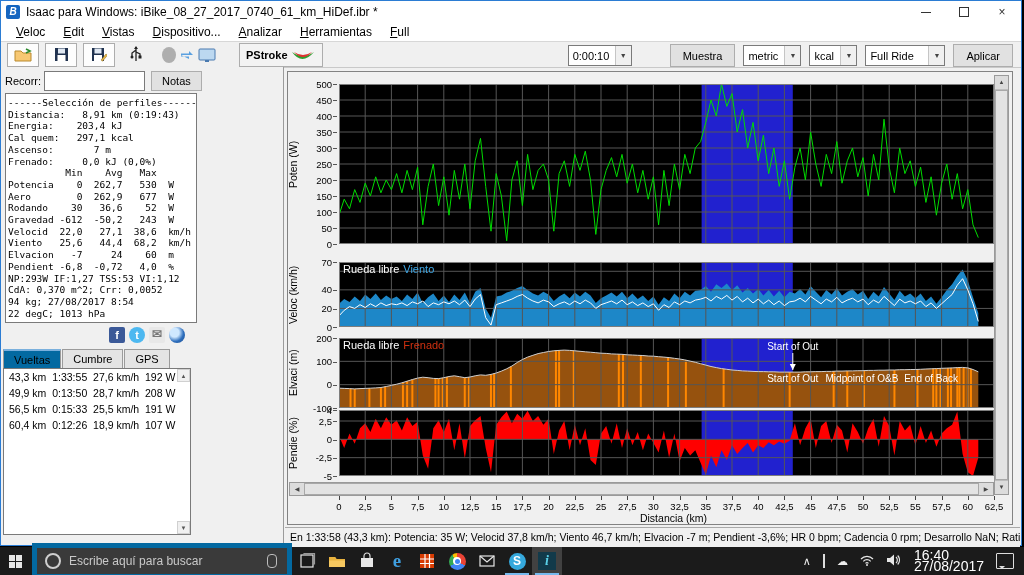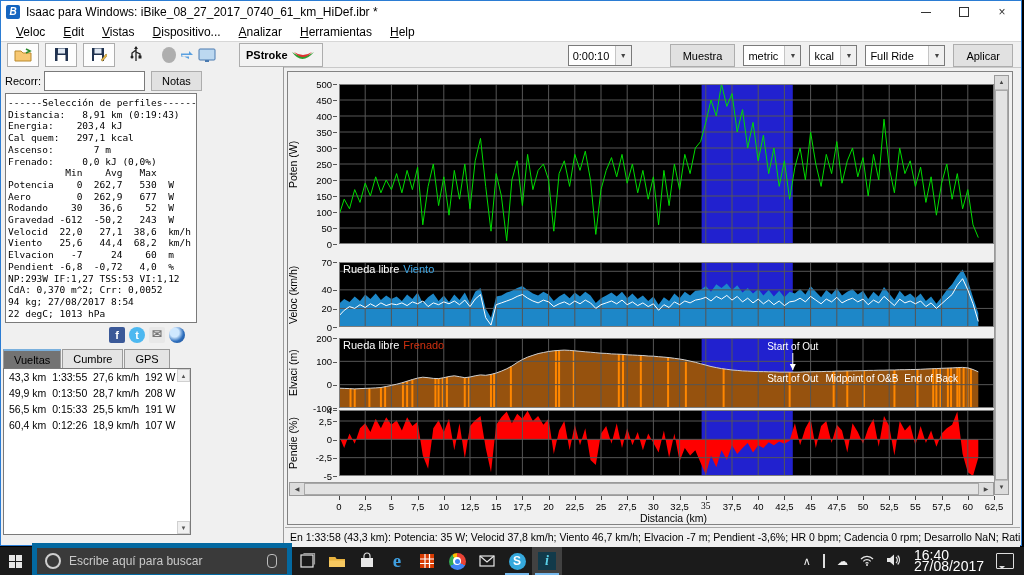--- a/index.html
+++ b/index.html
@@ -37,21 +37,21 @@
   .statsbox{position:absolute;left:4px;top:26px;width:192px;height:230px;background:#fff;border:1px solid #7a7a7a;padding:3px 2px;box-sizing:border-box;overflow:hidden;}
   .stat-line{font-family:"DejaVu Sans Mono",monospace;font-size:9.5px;line-height:11.7px;white-space:pre;color:#000;}
   .social-row{position:absolute;left:108px;top:260px;display:flex;gap:4px;align-items:center;}
   .soc{width:16px;height:16px;border-radius:2px;color:#fff;font-size:11px;font-weight:bold;text-align:center;line-height:16px;}
   .soc.fb{background:#3b5998;}
   .soc.tw{background:#4db8f0;border-radius:50%;}
   .soc.mail{background:#e8e8e8;color:#777;font-size:12px;line-height:15px;}
   .soc.earth{background:radial-gradient(circle at 35% 35%,#cfe8ff 0 30%,#2f6fbd 60%,#184a8c);border-radius:50%;}
   .tabs{position:absolute;left:2px;top:282px;display:flex;}
   .tab{font-size:11px;padding:3px 10px;border:1px solid #9b9b9b;border-bottom:none;background:#e4e4e4;margin-right:1px;}
-  .tab.active{background:#737373;position:relative;top:0;font-weight:normal;border-top:2px solid #7ab0dd;}
+  .tab.active{background:#0369a1;position:relative;top:0;font-weight:normal;border-top:2px solid #7ab0dd;}
   .lapsbox{position:absolute;left:2px;top:301px;width:186px;bottom:10px;background:#fff;border:1px solid #7a7a7a;overflow:hidden;}
   .lap-row{font-size:10.5px;line-height:16px;padding-left:5px;white-space:pre;color:#000;}
   .laps-scroll{position:absolute;right:0;top:0;width:13px;height:100%;}
   .scr-arrow{position:absolute;right:0;width:13px;height:13px;background:#f0f0f0;border:1px solid #d0d0d0;color:#555;font-size:6px;text-align:center;line-height:12px;box-sizing:border-box;}
   
   .chartpanel{position:absolute;left:286px;top:70px;width:726px;height:454px;background:#f0f0f0;border:1px solid #828282;box-sizing:border-box;}
   .chart-row{position:absolute;left:1px;width:705px;}
   .gutter{position:absolute;left:0;top:0;width:50px;height:100%;}
   .ytick{position:absolute;right:2px;font-size:9.5px;color:#000;white-space:nowrap;}
   .ytick:after{content:"";display:inline-block;width:4px;height:1px;background:#555;vertical-align:middle;margin-left:1px;}
@@ -110,21 +110,21 @@
     </div>
   </div>
 
   <div class="menubar">
       <span class="menu-item">Veloc</span>
       <span class="menu-item">Edit</span>
       <span class="menu-item">Vistas</span>
       <span class="menu-item">Dispositivo...</span>
       <span class="menu-item">Analizar</span>
       <span class="menu-item">Herramientas</span>
-      <span class="menu-item">Help</span>
+      <span class="menu-item">Full</span>
     </div>
 
   <div class="toolbar">
     <div class="tb-btn">
       <svg width="18" height="14">
           <path d="M1 3 h6 l2 2 h8 v8 h-16 z" fill="#f7c873" stroke="#b98a2e"></path>
           <path d="M12 1 l4 2 -4 2" fill="none" stroke="#2e8b2e" stroke-width="1.6"></path>
         </svg>
     </div>
     <div class="tb-btn">
@@ -273,21 +273,21 @@
         <div class="xtick" style="left: 285.8px;">22,5</div>
         <div class="xtickmark" style="left: 312px;"></div>
         <div class="xtick" style="left: 312px;">25</div>
         <div class="xtickmark" style="left: 338.2px;"></div>
         <div class="xtick" style="left: 338.2px;">27,5</div>
         <div class="xtickmark" style="left: 364.4px;"></div>
         <div class="xtick" style="left: 364.4px;">30</div>
         <div class="xtickmark" style="left: 390.6px;"></div>
         <div class="xtick" style="left: 390.6px;">32,5</div>
         <div class="xtickmark" style="left: 416.8px;"></div>
-        <div class="xtick" style="left: 416.8px; font-family: Liberation Serif, serif;">35</div>
+        <div class="xtick" style="left: 416.8px;">35</div>
         <div class="xtickmark" style="left: 443px;"></div>
         <div class="xtick" style="left: 443px;">37,5</div>
         <div class="xtickmark" style="left: 469.2px;"></div>
         <div class="xtick" style="left: 469.2px;">40</div>
         <div class="xtickmark" style="left: 495.4px;"></div>
         <div class="xtick" style="left: 495.4px;">42,5</div>
         <div class="xtickmark" style="left: 521.6px;"></div>
         <div class="xtick" style="left: 521.6px;">45</div>
         <div class="xtickmark" style="left: 547.8px;"></div>
         <div class="xtick" style="left: 547.8px;">47,5</div>

